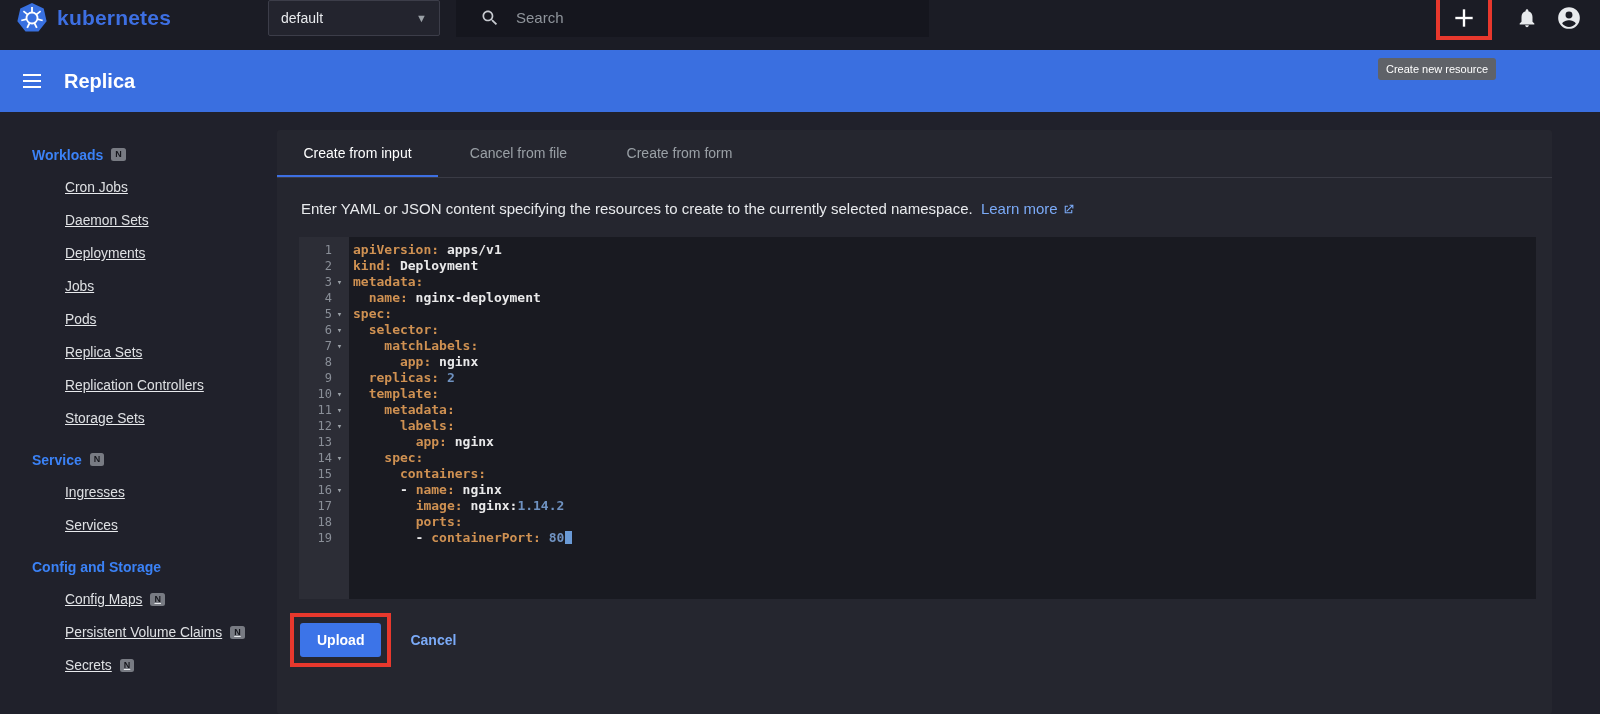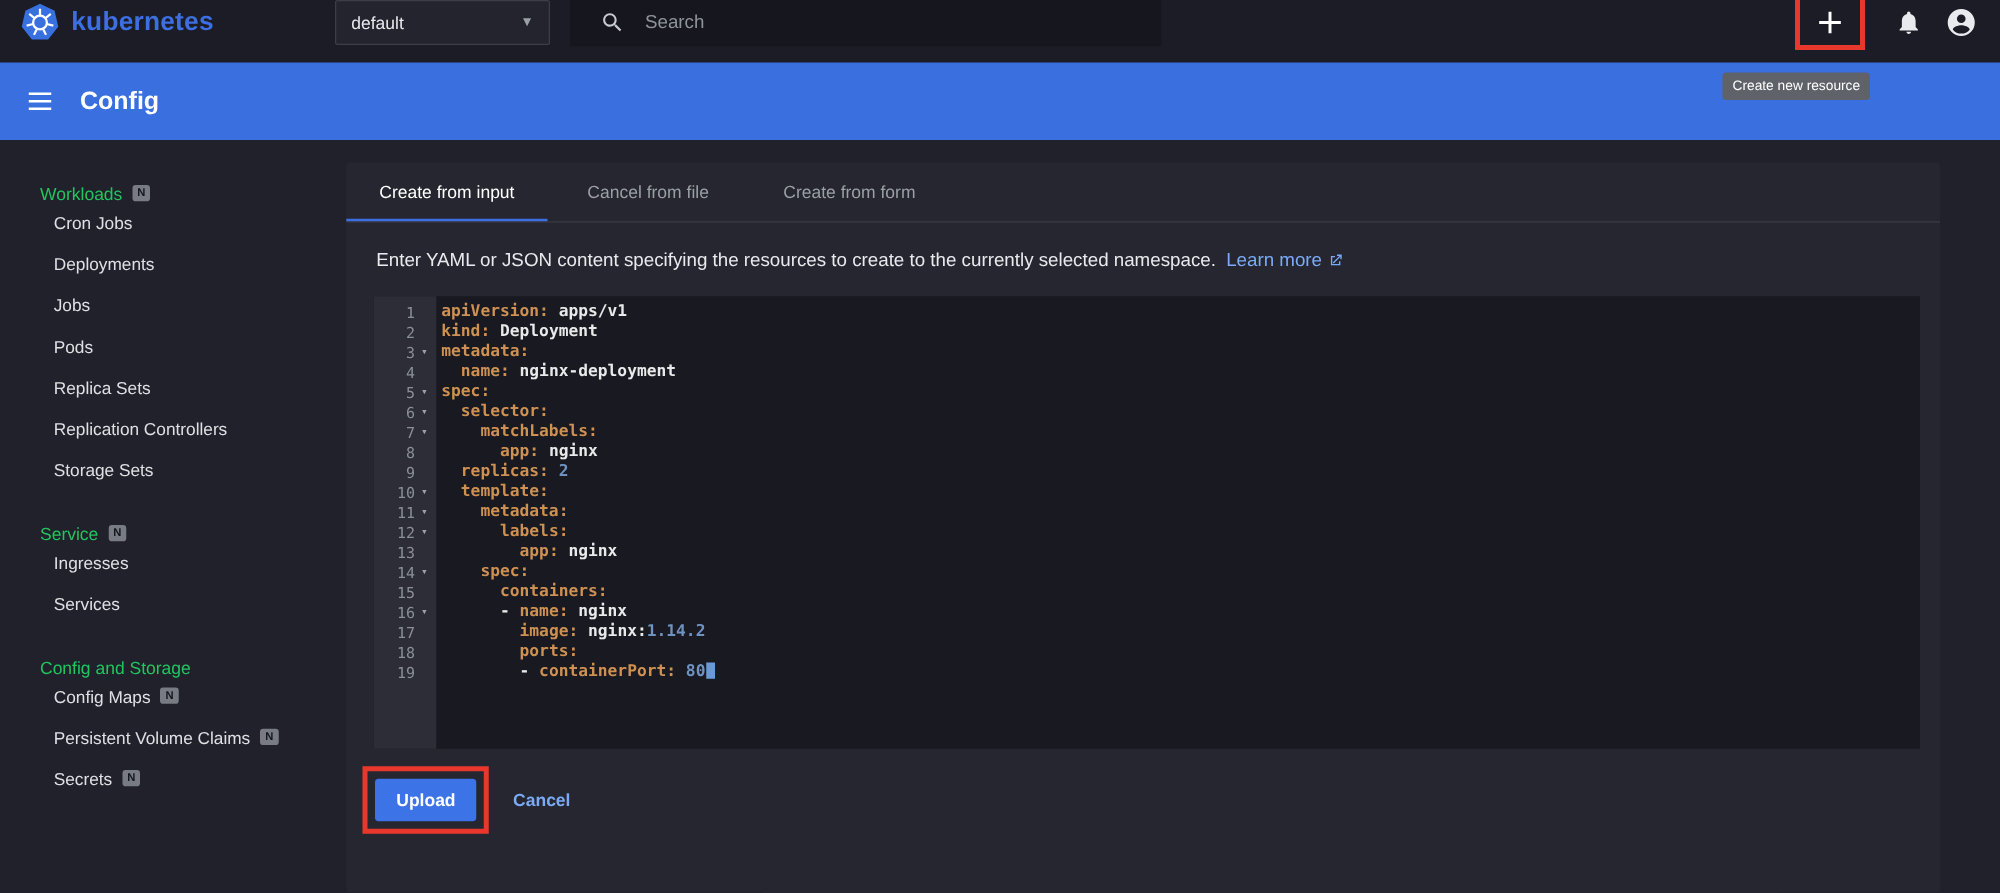--- a/index.html
+++ b/index.html
@@ -47,22 +47,22 @@
     background:rgba(97,97,97,.95); color:#fff; font-size:11px;
     padding:5px 8px; border-radius:3px; white-space:nowrap;
   }
 
   
   .content { display:flex; height:602px; background:#20212b; }
 
   .sidebar { width:277px; flex:none; padding-top:26px; }
   .side-section { height:33px; display:flex; align-items:center; padding-left:32px; margin-top:8px; }
   .side-section:first-child { margin-top:0; }
-  .side-section-label { font-size:14px; font-weight:normal; color:#22c55e; }
-  .side-item { height:33px; display:flex; align-items:flex-start; padding-left:43px; cursor:pointer; }
+  .side-section-label { font-size:14px; font-weight:bold; color:#3b82f6; }
+  .side-item { height:33px; display:flex; align-items:center; padding-left:65px; cursor:pointer;text-decoration:underline; }
   .side-item-label { font-size:13.8px; color:#dee0e3; }
   .ns-badge {
     margin-left:8px; background:#787b83; color:#15161c; font-size:9px; font-weight:bold;
     padding:2px 4px; border-radius:2.5px; line-height:1;
   }
 
   .card { flex:1; margin:18px 48px 0 0; background:#25262f; border-radius:3px; }
 
   .tabbar { display:flex; height:48px; border-bottom:1px solid #3a3b45; }
   .tab {
@@ -160,33 +160,36 @@
   <div class="bluebar">
     <button class="icon-btn">
       <svg width="24" height="24" viewBox="0 0 24 24">
         <g stroke="#fff" stroke-width="2">
             <line x1="3" y1="6" x2="21" y2="6"></line>
             <line x1="3" y1="12" x2="21" y2="12"></line>
             <line x1="3" y1="18" x2="21" y2="18"></line>
           </g>
       </svg>
     </button>
-    <h1 class="page-title">Config</h1>
+    <h1 class="page-title">Replica</h1>
   </div>
 
   <div class="tooltip">Create new resource</div>
 
   <div class="content">
     <nav class="sidebar">
         <div class="side-section">
           <span class="side-section-label">Workloads</span>
           <span class="ns-badge">N</span>
         </div>
         <div class="side-item">
           <span class="side-item-label">Cron Jobs</span>
+        </div>
+        <div class="side-item">
+          <span class="side-item-label">Daemon Sets</span>
         </div>
         <div class="side-item">
           <span class="side-item-label">Deployments</span>
         </div>
         <div class="side-item">
           <span class="side-item-label">Jobs</span>
         </div>
         <div class="side-item">
           <span class="side-item-label">Pods</span>
         </div>

